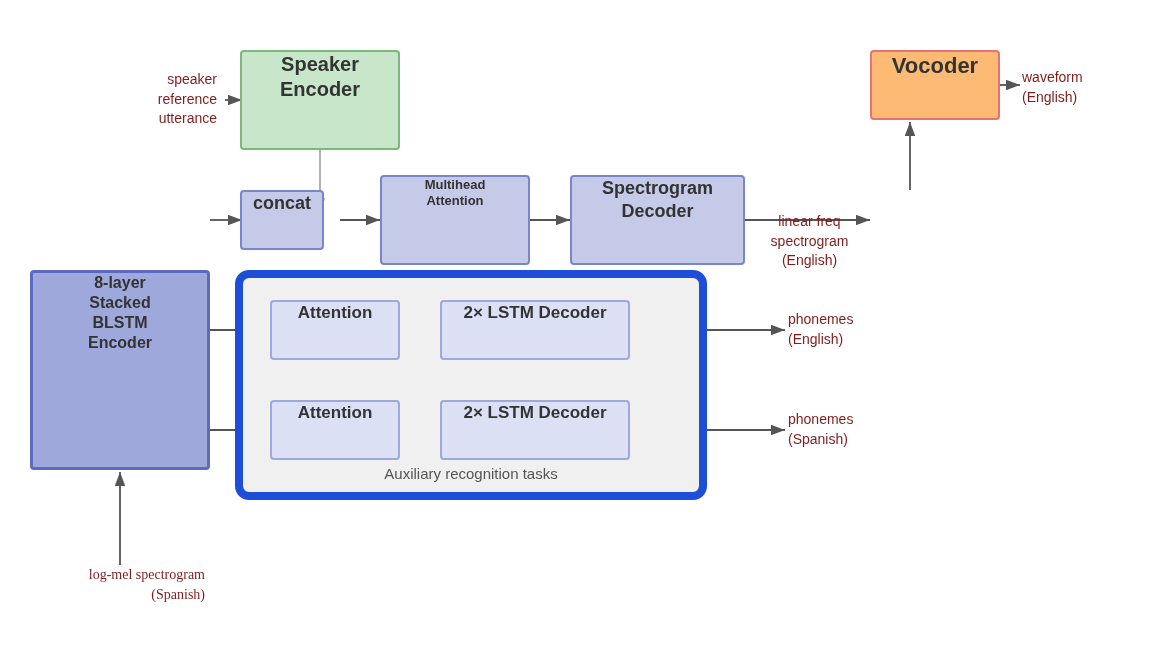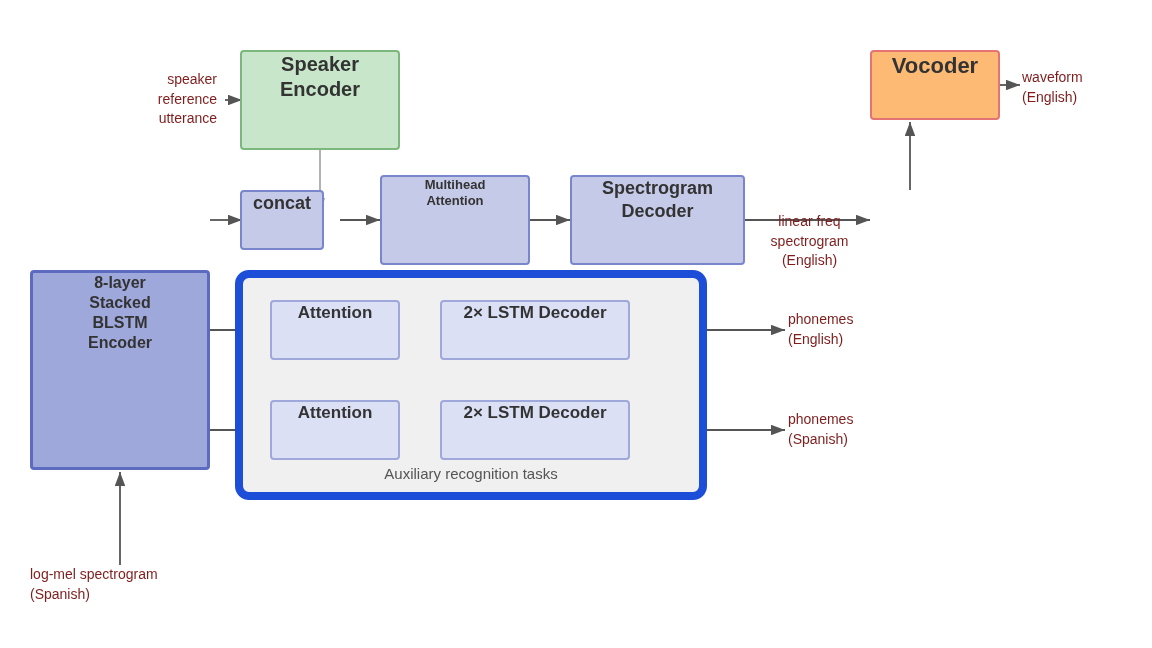--- a/index.html
+++ b/index.html
@@ -306,17 +306,17 @@
   </div>
 
   <div class="label" style="top:310px; left:788px; text-align:left;">
     phonemes<br>(English)
   </div>
 
   <div class="label" style="top:410px; left:788px; text-align:left;">
     phonemes<br>(Spanish)
   </div>
 
-  <div class="label" style="top:565px; left:30px; text-align:left; width:175px;">
+  <div class="label" style="top:565px; left:30px; text-align:right; width:175px;font-family:Liberation Serif, serif;">
     log-mel spectrogram<br>(Spanish)
   </div>
 
 </div>
 
 </body></html>

